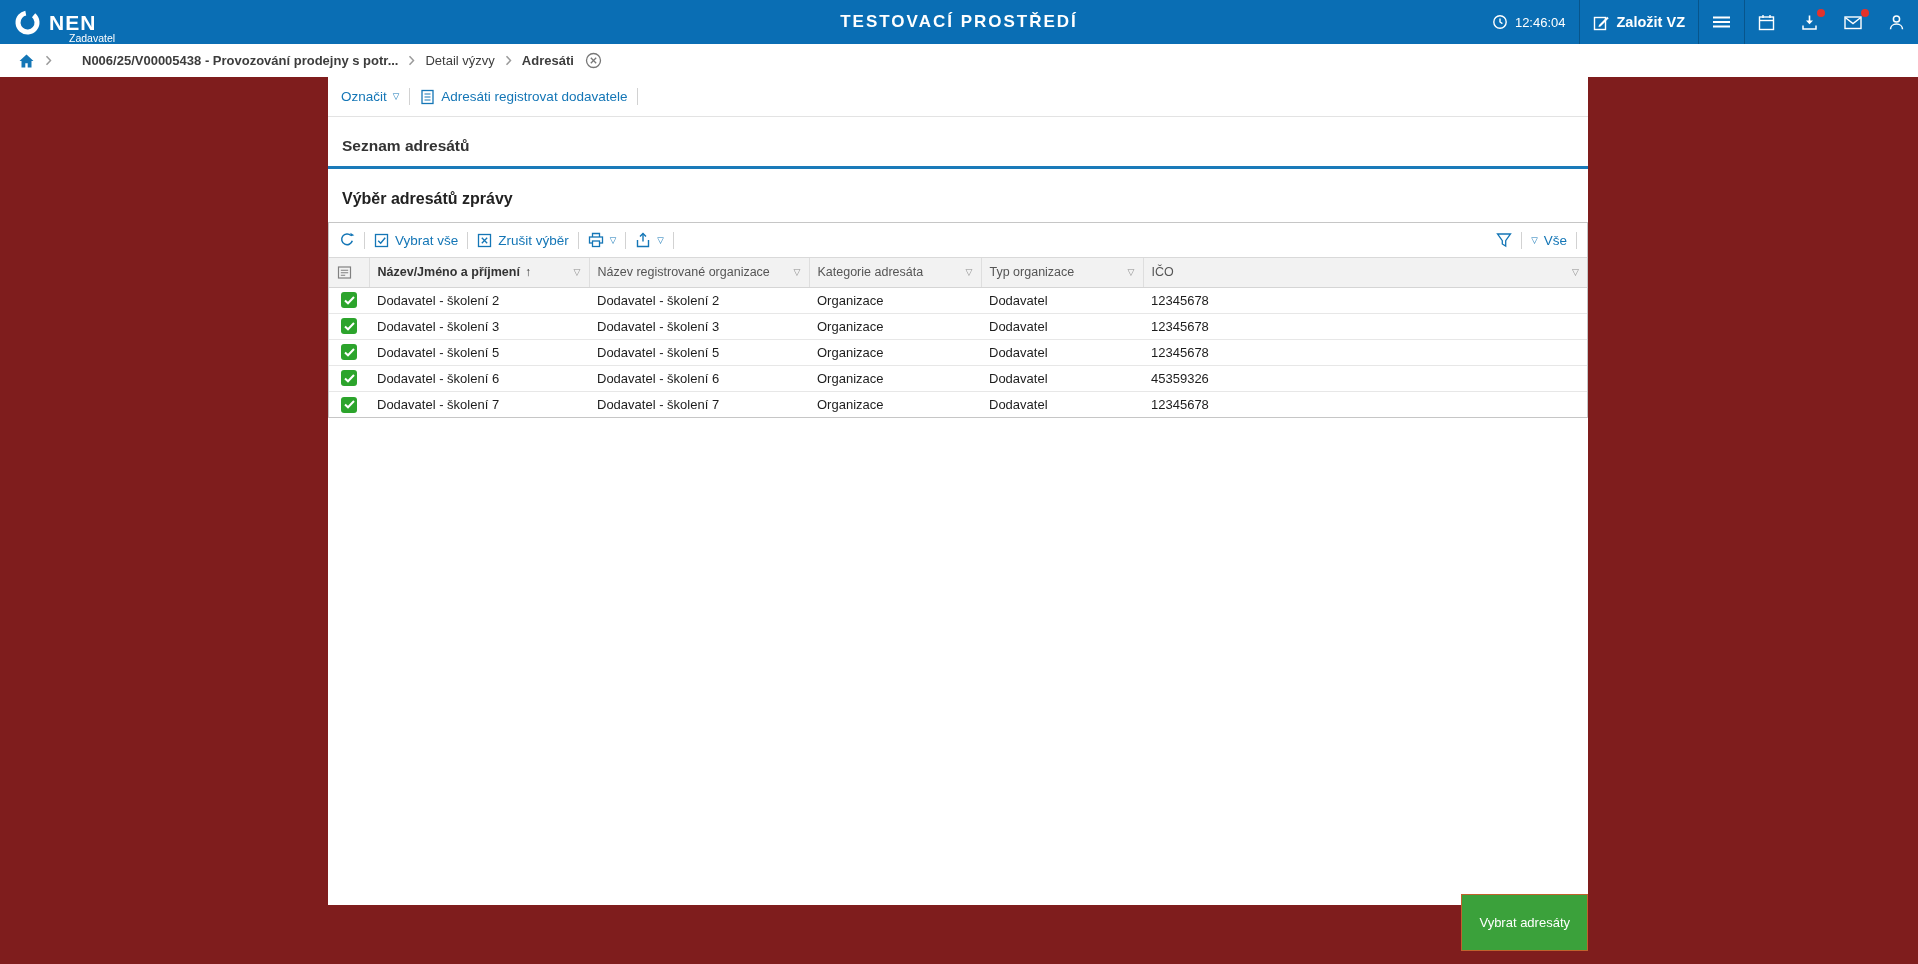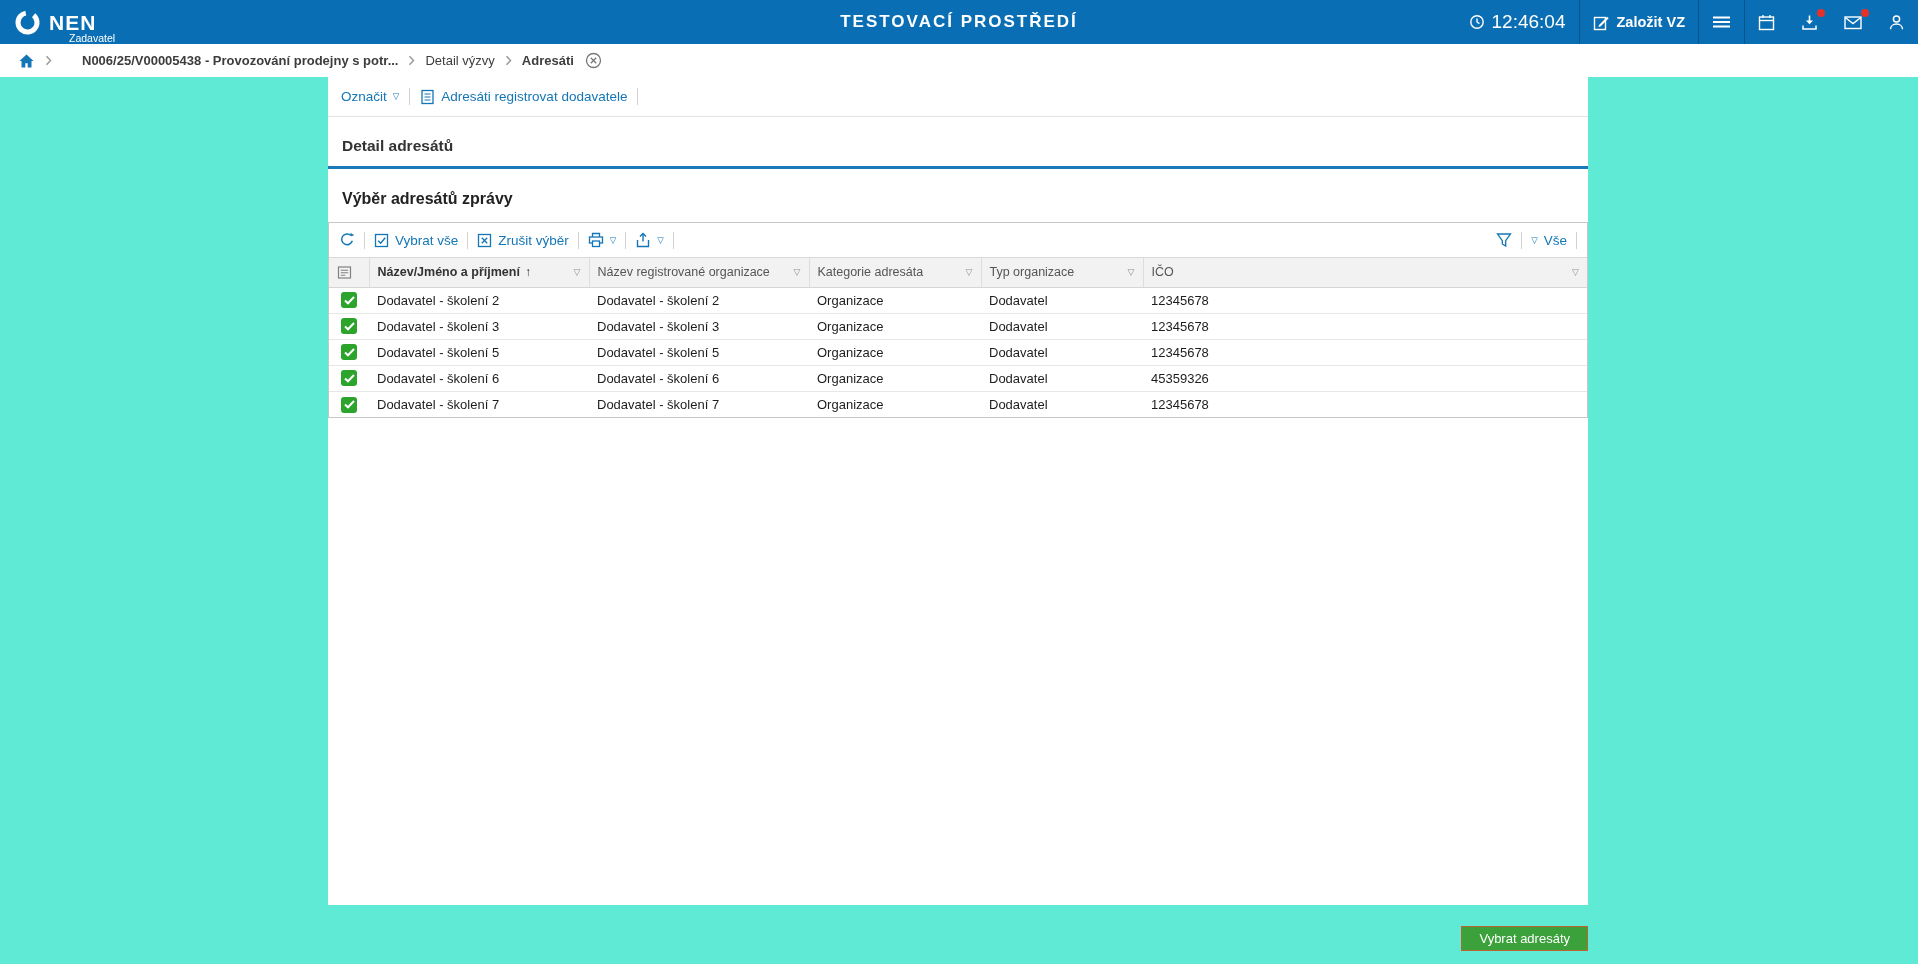--- a/index.html
+++ b/index.html
@@ -10,35 +10,35 @@
   .topbar { height:44px; background:#0a6eb4; display:flex; align-items:center;
             position:relative; color:#fff; }
   .brand { display:flex; align-items:center; padding-left:14px; gap:8px; }
   .brand-text { position:relative; line-height:1; }
   .brand-name { font-size:21px; font-weight:bold; letter-spacing:1px; }
   .brand-sub { position:absolute; left:20px; top:21px; font-size:10.5px; white-space:nowrap; }
   .env-title { position:absolute; left:50%; top:50%; transform:translate(-50%,-50%);
                font-size:17px; font-weight:bold; letter-spacing:2px; }
   .topbar-right { margin-left:auto; display:flex; align-items:center; height:100%; }
   .tb-item { display:flex; align-items:center; gap:7px; padding:0 13px; height:100%;
-             position:relative; cursor:pointer; font-size:19px; }
+             position:relative; cursor:pointer; font-size:13px; }
   .tb-item.bold { font-weight:bold; font-size:14.5px; }
   .tb-divider { width:1px; height:100%; background:rgba(0,0,0,0.22); }
   .badge { position:absolute; top:9px; right:6px; width:8px; height:8px;
            border-radius:50%; background:#e4322b; }
 
   
   .breadcrumb { height:33px; background:#fff; display:flex; align-items:center;
                 padding-left:18px; gap:10px; font-size:13px; color:#3d3d3d; }
   .crumb-strong { font-weight:bold; }
   .crumb-sep { display:flex; align-items:center; }
   .crumb-close { display:flex; align-items:center; margin-left:1px; cursor:pointer; }
 
   
-  .main { position:relative; height:887px; background:#5eead4; }
+  .main { position:relative; height:887px; background:#7f1d1d; }
   .panel { position:absolute; left:328px; top:0; width:1260px; height:828px; background:#fff; }
 
   .action-toolbar { height:40px; display:flex; align-items:center; padding:0 13px; gap:10px;
                     border-bottom:1px solid #e3e3e3; font-size:13.5px; }
   .blue-link { color:#1476b6; display:flex; align-items:center; gap:6px; cursor:pointer; }
   .v-div { width:1px; height:17px; background:#d2d2d2; }
 
   .section-head { padding:20px 14px 11px; font-size:15.5px; font-weight:bold; color:#333;
                   border-bottom:3px solid #1a7ab9; }
   .sub-head { padding:21px 14px 14px; font-size:16px; font-weight:bold; color:#222; }
@@ -59,21 +59,21 @@
   .sort-arrow { font-weight:bold; color:#333; font-size:12px; }
   .caret { color:#8d8d8d; font-size:9px; line-height:1; }
   .caret-blue { color:#1476b6; font-size:8.5px; line-height:1; }
   tbody td { height:26px; padding:0 8px; border-top:1px solid #e7e7e7; color:#1d1d1d;
              white-space:nowrap; overflow:hidden; }
   .cb-cell { text-align:center; }
   .cb { width:16px; height:16px; background:#2ca42c; border-radius:3px; display:inline-flex;
         align-items:center; justify-content:center; vertical-align:middle; cursor:pointer; }
 
   .primary-btn { position:absolute; right:330px; bottom:13px; background:#3ba13b; color:#fff;
-                 font-size:13px; padding:4px 17px; border:1px solid #c0622c; cursor:pointer;
+                 font-size:13px; padding:20px 17px; border:1px solid #c0622c; cursor:pointer;
                  font-family:"Liberation Sans", sans-serif; }
 
   svg { display:block; }
 </style>
 </head>
 <body>
 
 <div class="topbar">
   <div class="brand">
     <span>
@@ -206,21 +206,21 @@
           <svg width="15" height="16" viewBox="0 0 15 16">
             <rect x="2" y="1.5" width="11" height="13" fill="none" stroke="#1476b6" stroke-width="1.3"></rect>
             <path d="M4.5 5h6M4.5 8h6M4.5 11h6" stroke="#1476b6" stroke-width="1.2"></path>
           </svg>
         </span>
         <span>Adresáti registrovat dodavatele</span>
       </span>
       <span class="v-div"></span>
     </div>
 
-    <div class="section-head">Detail adresátů</div>
+    <div class="section-head">Seznam adresátů</div>
     <div class="sub-head">Výběr adresátů zprávy</div>
 
     <div class="grid">
       <div class="grid-toolbar">
         <span class="blue-link">
           <span>
             <svg width="16" height="16" viewBox="0 0 16 16">
               <path d="M13.3 8.8A5.4 5.4 0 1 1 12 3.6" fill="none" stroke="#1476b6" stroke-width="1.5"></path>
               <path d="M11.3 0.8l.7 3.5 3.3-1z" fill="#1476b6"></path>
             </svg>

